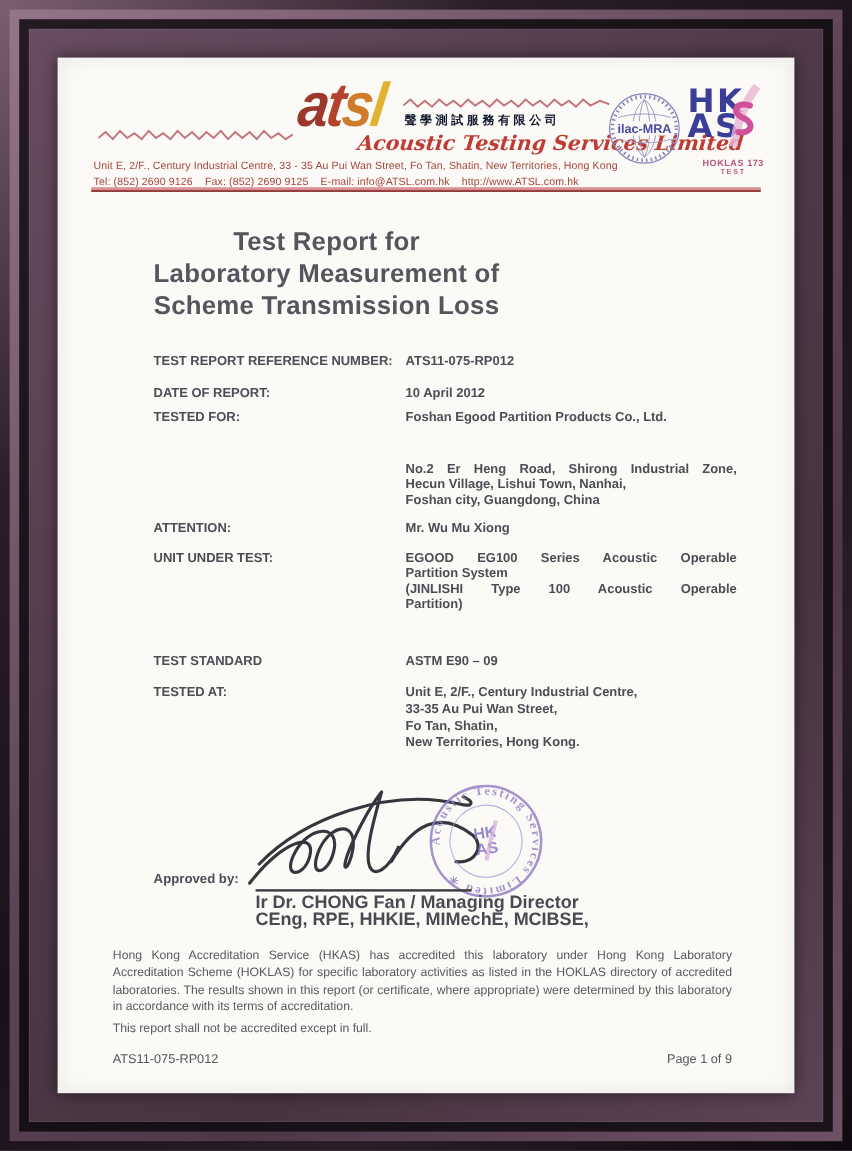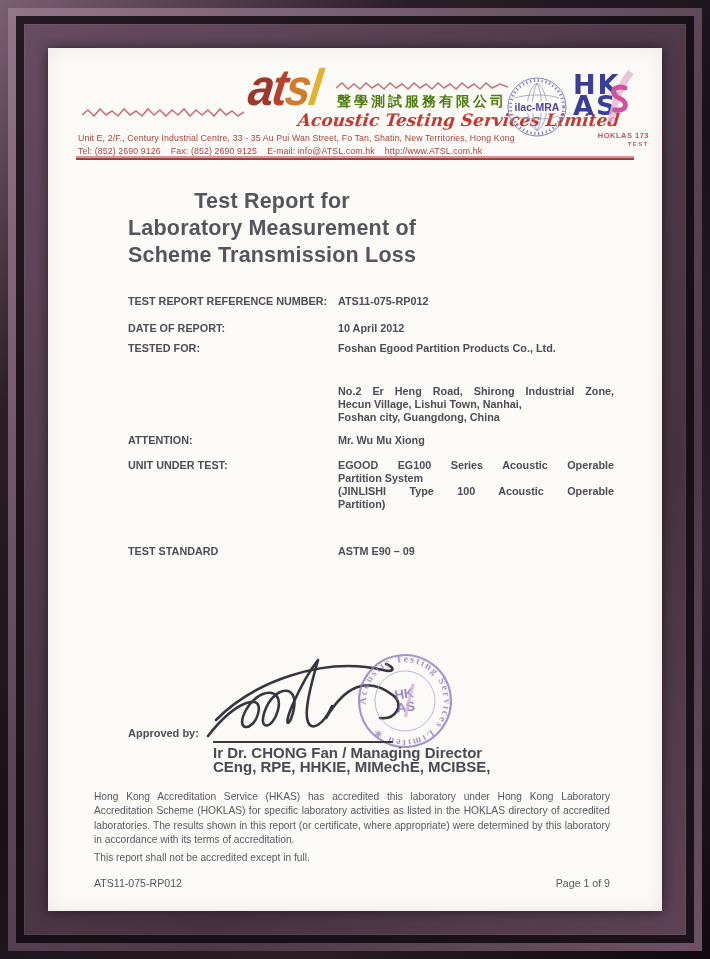--- a/index.html
+++ b/index.html
@@ -30,42 +30,42 @@
     font-style:italic;font-weight:bold;font-size:46px;line-height:52px;
     transform:skewX(-8deg) scaleY(1.12);transform-origin:left bottom;
     letter-spacing:-2px;
   }
   .atsl .l1{color:#9c372c;}
   .atsl .l2{color:#b5422d;}
   .atsl .l3{color:#cf7d2d;}
   .atsl .l4{color:#e2b232;}
   .cname-zh{
     position:absolute;left:289px;top:45px;width:180px;
-    color:#4d7c0f;font-weight:bold;font-size:14px;letter-spacing:3px;white-space:nowrap;
+    color:#0f172a;font-weight:bold;font-size:10px;letter-spacing:3px;white-space:nowrap;
   }
   .cname-en{
     position:absolute;left:250px;top:62px;width:230px;
     color:#bf3b33;font-size:17px;font-style:italic;font-weight:bold;
     font-family:"DejaVu Serif", serif;white-space:nowrap;transform:skewX(-6deg);
   }
   .addr{
     position:absolute;left:30px;color:#a5453c;font-size:8.8px;white-space:pre;letter-spacing:.1px;
   }
   .addr1{top:85px;}
   .addr2{top:98px;}
   .ilac{position:absolute;left:458px;top:28px;width:62px;height:62px;}
   .hkas{position:absolute;left:525px;top:26px;width:88px;height:80px;}
   .hkas-letters{
     position:absolute;left:0;top:0;
     color:#3b3e97;font-weight:bold;font-size:27px;line-height:21px;letter-spacing:2px;
     font-family:"DejaVu Sans", sans-serif;
   }
   .hkas-ribbon{position:absolute;left:18px;top:-4px;}
   .hoklas{
-    position:absolute;left:0;top:58px;width:76px;text-align:right;
+    position:absolute;left:0;top:58px;width:76px;text-align:center;
     color:#b7547a;font-weight:bold;font-size:7.5px;line-height:8px;letter-spacing:.5px;
   }
   .hoklas .sub{font-size:6px;color:#c4607e;letter-spacing:1.5px;}
   .rule{position:absolute;left:28px;top:108px;width:558px;height:4px;}
   .rule .r1{height:1.5px;background:#dd9298;}
   .rule .r2{height:2.5px;background:linear-gradient(#a84a48,#8c3a3a);}
   
   .title{position:absolute;left:80px;top:140px;font-size:21.5px;font-weight:bold;color:#54555d;line-height:27px;letter-spacing:.2px;text-align:center;}
   
   .fields{position:absolute;left:80px;top:240px;width:490px;padding-top:7px;font-size:10.8px;font-weight:bold;color:#4c4d55;}
@@ -189,20 +189,29 @@
         <span class="vline stretch">(JINLISHI Type 100 Acoustic Operable</span>
         <span class="vline">Partition)</span>
       </span>
     </div>
 
     <div class="frow mb12">
       <span>TEST STANDARD</span>
       <span>ASTM E90 – 09</span>
     </div>
 
+    <div class="frow ta-lines">
+      <span>TESTED AT:</span>
+      <span>
+        <span class="vline">Unit E, 2/F., Century Industrial Centre,</span>
+        <span class="vline">33-35 Au Pui Wan Street,</span>
+        <span class="vline">Fo Tan, Shatin,</span>
+        <span class="vline">New Territories, Hong Kong.</span>
+      </span>
+    </div>
   </div>
 
   <div class="sig-area">
     <svg class="sig-svg" width="230" height="100" viewBox="0 0 230 100">
       <path d="M18,72 C55,34 125,8 185,22 C196,25 198,20 188,16" fill="none" stroke="#36363e" stroke-width="2.6" stroke-linecap="round"></path>
       <path d="M10,88 C38,52 66,44 60,66 C55,84 36,84 48,62 C60,40 86,38 80,62 C75,82 58,84 68,60 C78,38 100,36 96,60 C93,78 84,82 94,58 C102,40 112,22 120,12 C112,40 106,64 110,74 C114,84 126,76 134,58" fill="none" stroke="#36363e" stroke-width="2.6" stroke-linecap="round" stroke-linejoin="round"></path>
       <path d="M128,70 C146,40 168,26 196,48 C206,57 198,72 182,70" fill="none" stroke="#36363e" stroke-width="2.6" stroke-linecap="round"></path>
     </svg>
 
     <svg class="stamp" viewBox="0 0 120 120">

